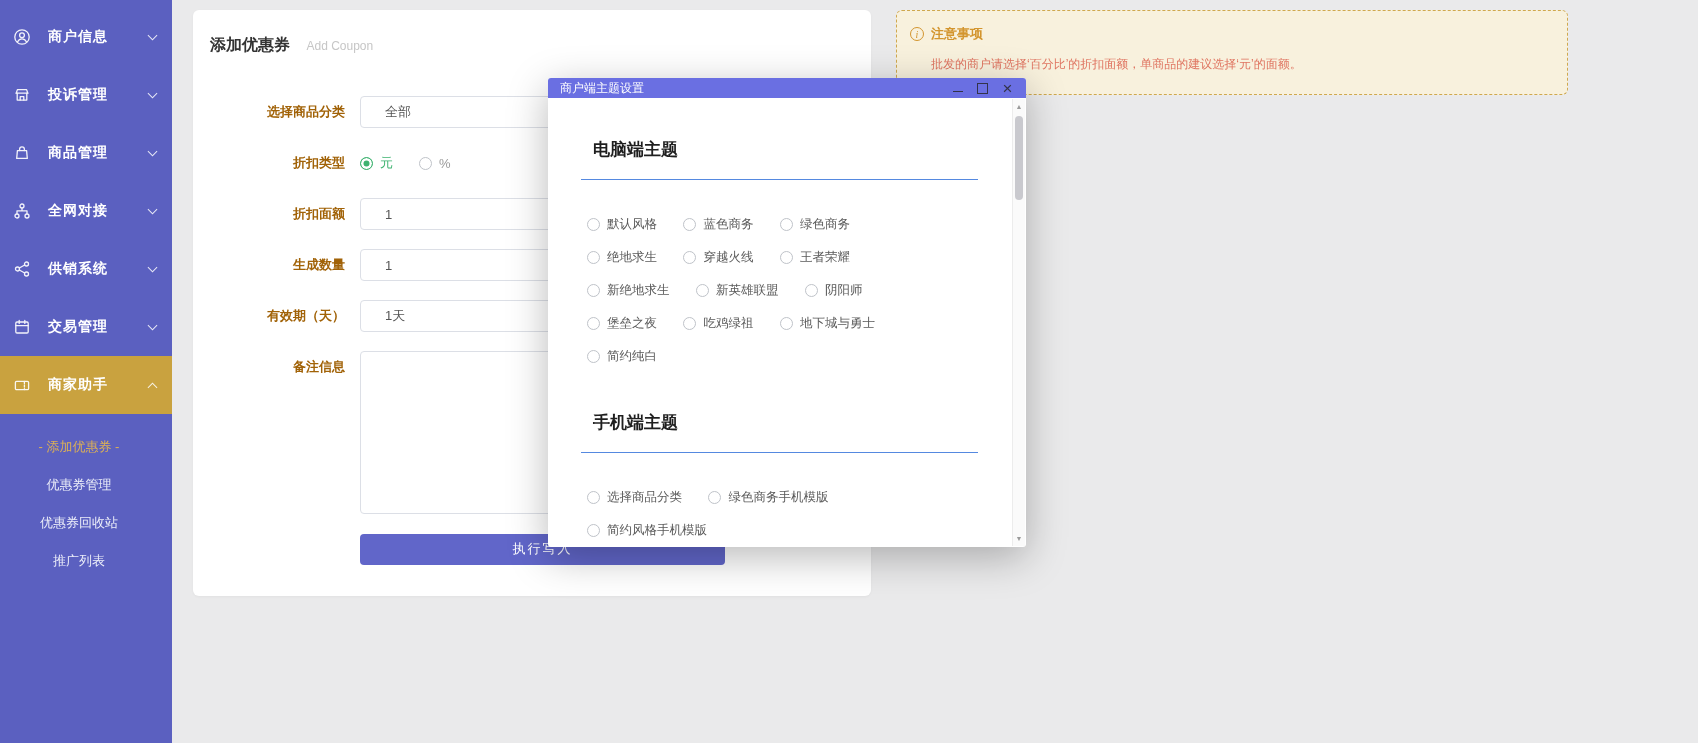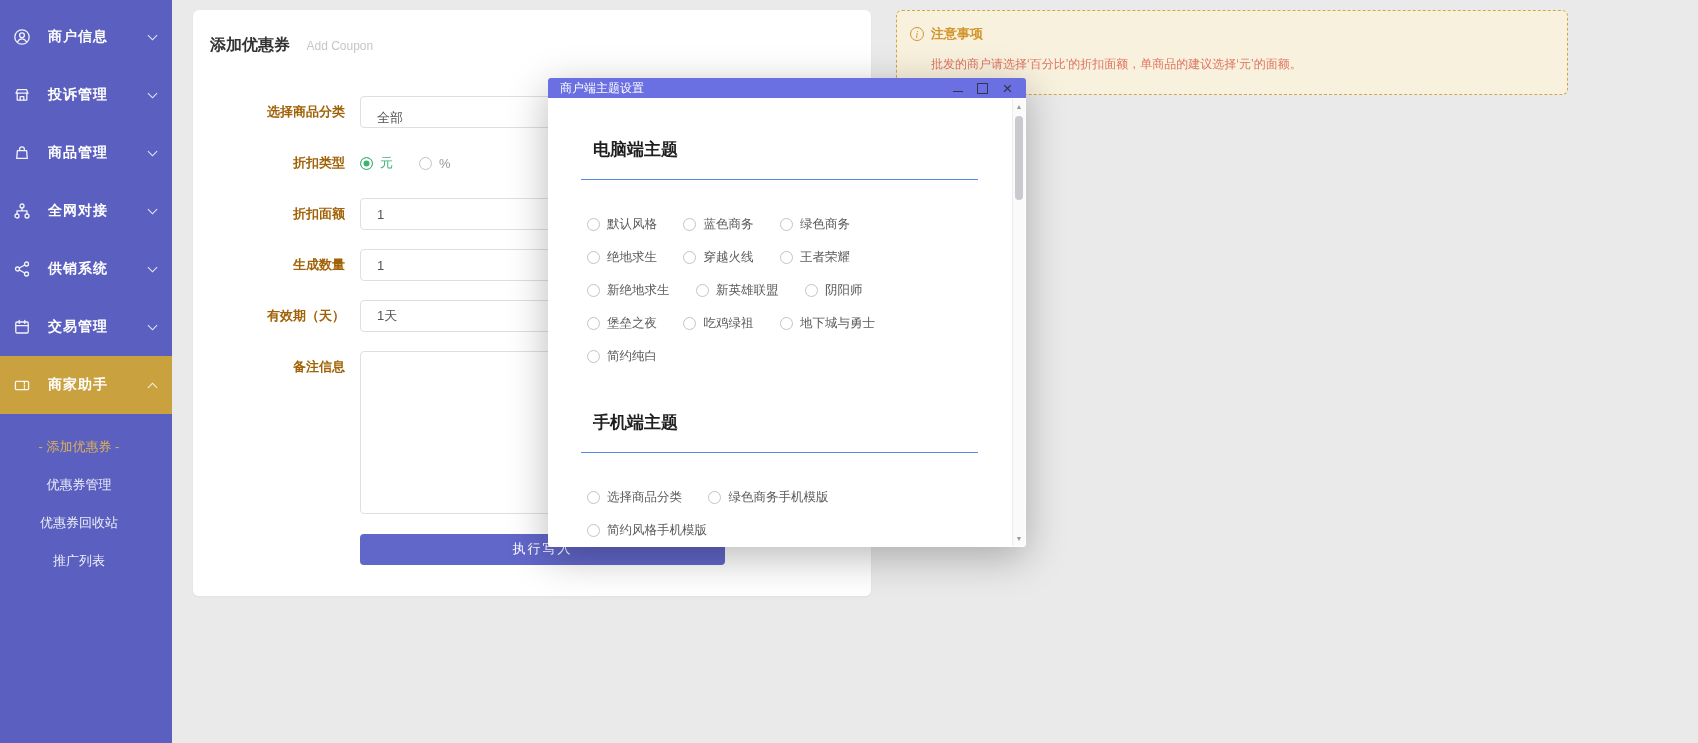--- a/index.html
+++ b/index.html
@@ -42,21 +42,21 @@
   
   .card{position:absolute;left:193px;top:10px;width:678px;height:586px;background:#fff;border-radius:6px;box-shadow:0 1px 3px rgba(0,0,0,.04)}
   .card-header{padding:25px 17px 0}
   .card-title{font-size:16px;font-weight:700;color:#333}
   .card-subtitle{font-size:12px;color:#c6c6c6;margin-left:12px}
   .form{margin-top:40px}
   .form-row{display:flex;align-items:center;margin-bottom:19px;min-height:32px}
   .form-row.row-top{align-items:flex-start}
   .form-label{width:167px;padding-right:15px;flex:none;text-align:right;font-size:13px;font-weight:700;color:#a16207;line-height:32px;white-space:nowrap}
   .row-top .form-label{line-height:20px;padding-top:6px}
-  .select,.text-input{width:365px;height:32px;border:1px solid #dcdfe6;border-radius:4px;background:#fff;font-size:13px;color:#555;padding:0 16px;display:flex;align-items:flex-end}
+  .select,.text-input{width:365px;height:32px;border:1px solid #dcdfe6;border-radius:4px;background:#fff;font-size:13px;color:#555;padding:0 24px;display:flex;align-items:center}
   .text-input{font-family:"Liberation Sans","DejaVu Sans",sans-serif;outline:none}
   .select{cursor:pointer;position:relative}
   .select-arrow{margin-left:auto;width:6px;height:6px;border-right:1.4px solid #b6b9c0;border-bottom:1.4px solid #b6b9c0;transform:translateY(-2px) rotate(45deg)}
   .radio-group{display:flex;align-items:center}
   .form-radio{display:inline-flex;align-items:center;margin-right:26px;cursor:pointer}
   .radio-circle{width:13px;height:13px;border:1px solid #bfc3c9;border-radius:50%;background:#fff;flex:none}
   .radio-label{margin-left:7px;font-size:13px;color:#9a9a9a}
   .form-radio.selected .radio-circle{border-color:var(--radio-green);background:var(--radio-green);box-shadow:inset 0 0 0 2.5px #fff}
   .form-radio.selected .radio-label{color:var(--radio-green)}
   .textarea{width:365px;height:163px;border:1px solid #dcdfe6;border-radius:4px;resize:none;font-family:"Liberation Sans","DejaVu Sans",sans-serif;font-size:13px;padding:8px 12px;outline:none}

